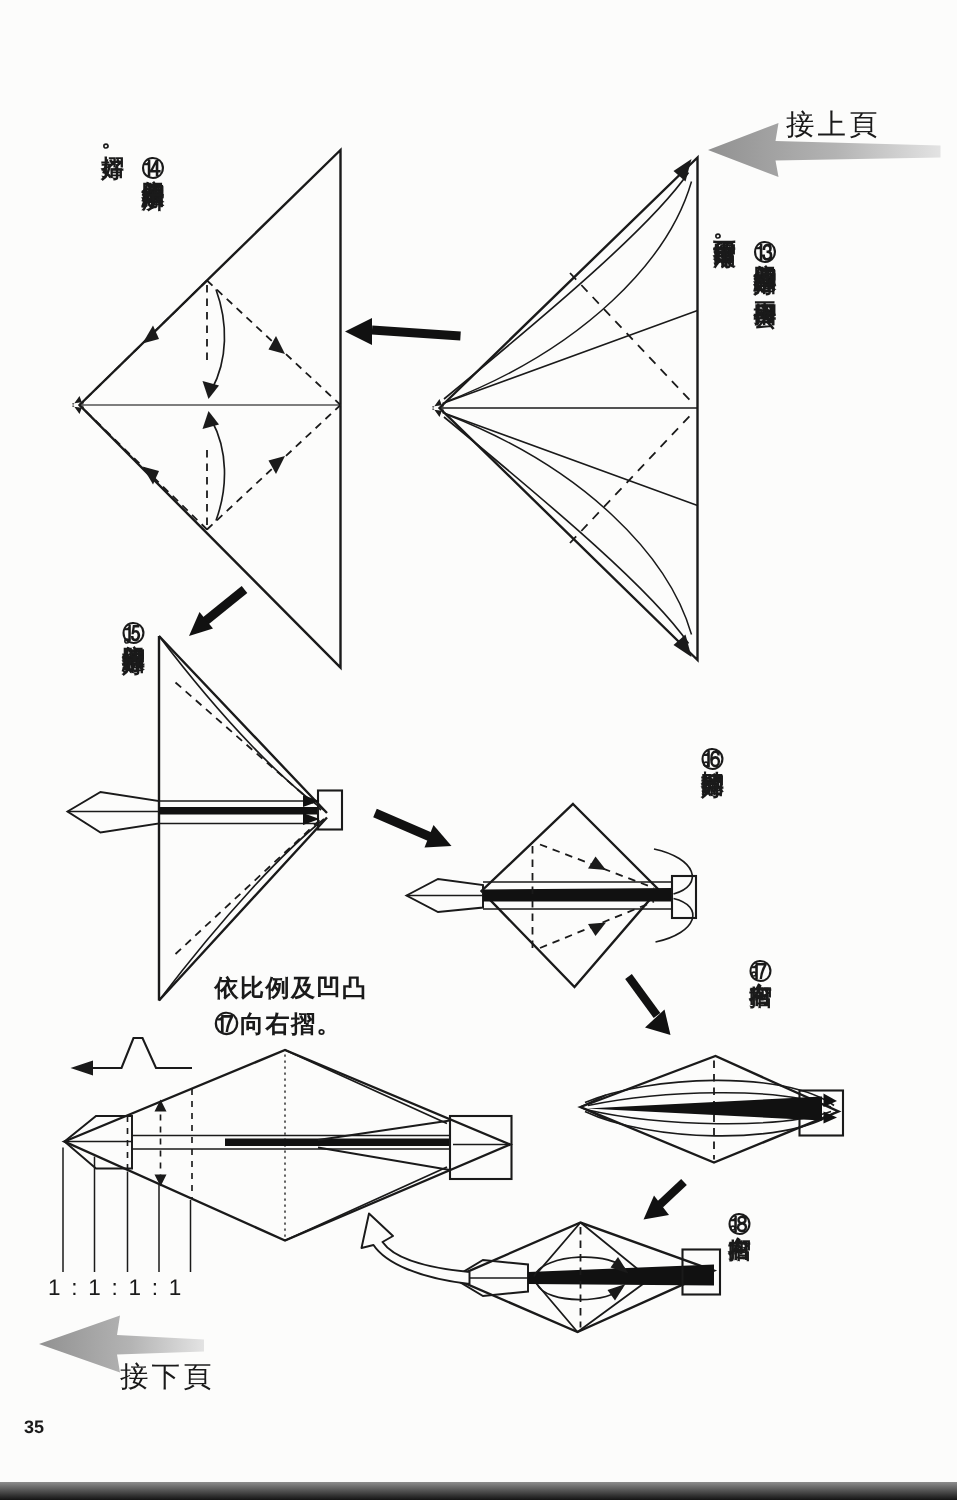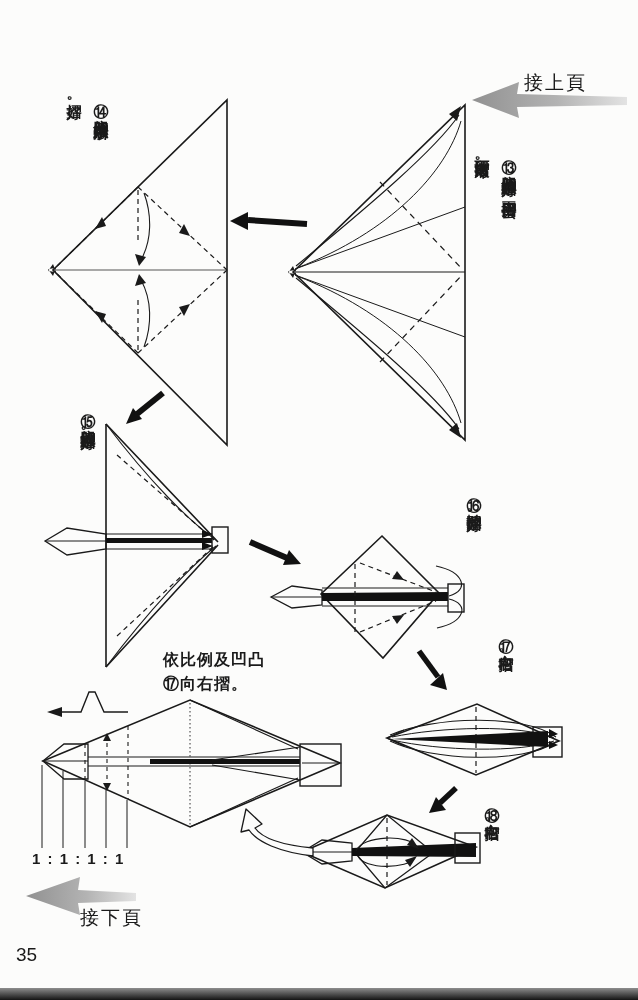--- a/index.html
+++ b/index.html
@@ -8,23 +8,23 @@
     background:#fcfcfb;overflow:hidden;
     font-family:"Liberation Sans","DejaVu Sans",sans-serif;color:#1a1a1a;
   }
   .art{position:absolute;top:0;left:0;}
   .vtext{
     position:absolute;writing-mode:vertical-rl;text-orientation:upright;
     font-size:15px;font-weight:600;letter-spacing:1px;line-height:1.8;
   }
   .vtext span{display:block;}
   .navlabel{position:absolute;font-size:19px;font-weight:400;letter-spacing:2px;}
-  .caption{position:absolute;font-size:16px;font-weight:700;line-height:1.5;letter-spacing:1px;margin-left:20px;}
-  .ratio{position:absolute;font-size:15px;font-weight:700;letter-spacing:1.5px;white-space:nowrap;}
-  .pagenum{position:absolute;font-size:19px;font-weight:400;}
+  .caption{position:absolute;font-size:16px;font-weight:700;line-height:1.5;letter-spacing:1px;}
+  .ratio{position:absolute;font-size:15px;font-weight:400;letter-spacing:1.5px;white-space:nowrap;}
+  .pagenum{position:absolute;font-size:12px;font-weight:700;}
   .bottom-bar{
     position:absolute;left:0;bottom:0;width:100%;height:12px;
     background:linear-gradient(to bottom,#8d8d8d,#141414);
   }
 </style>
 </head>
 <body>
 
 <div class="page">
 

